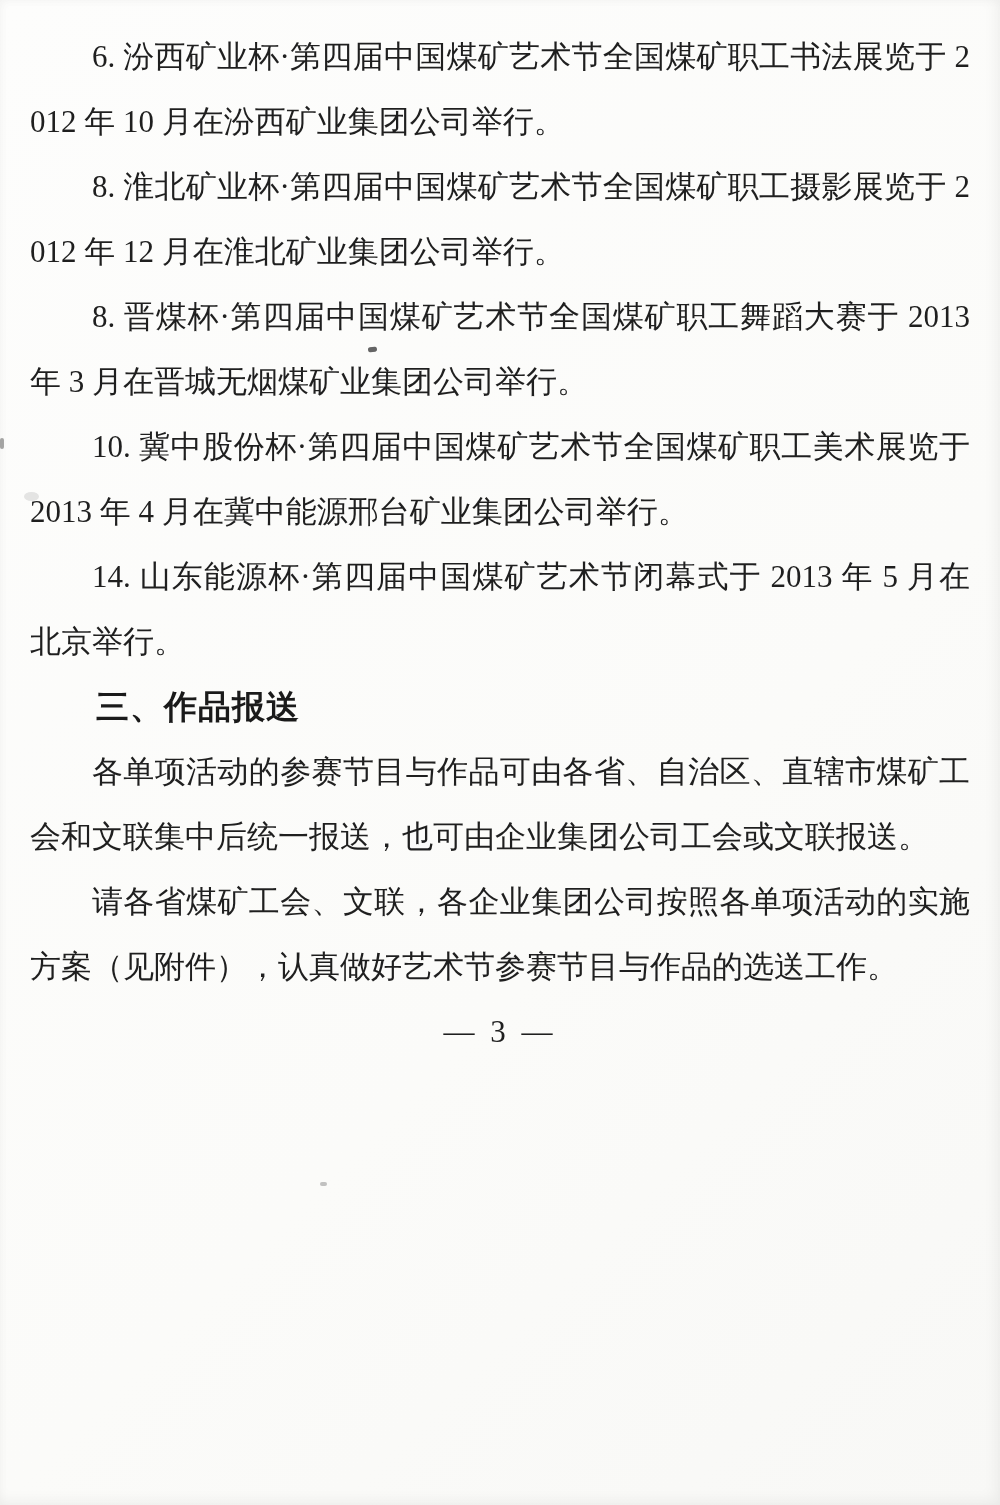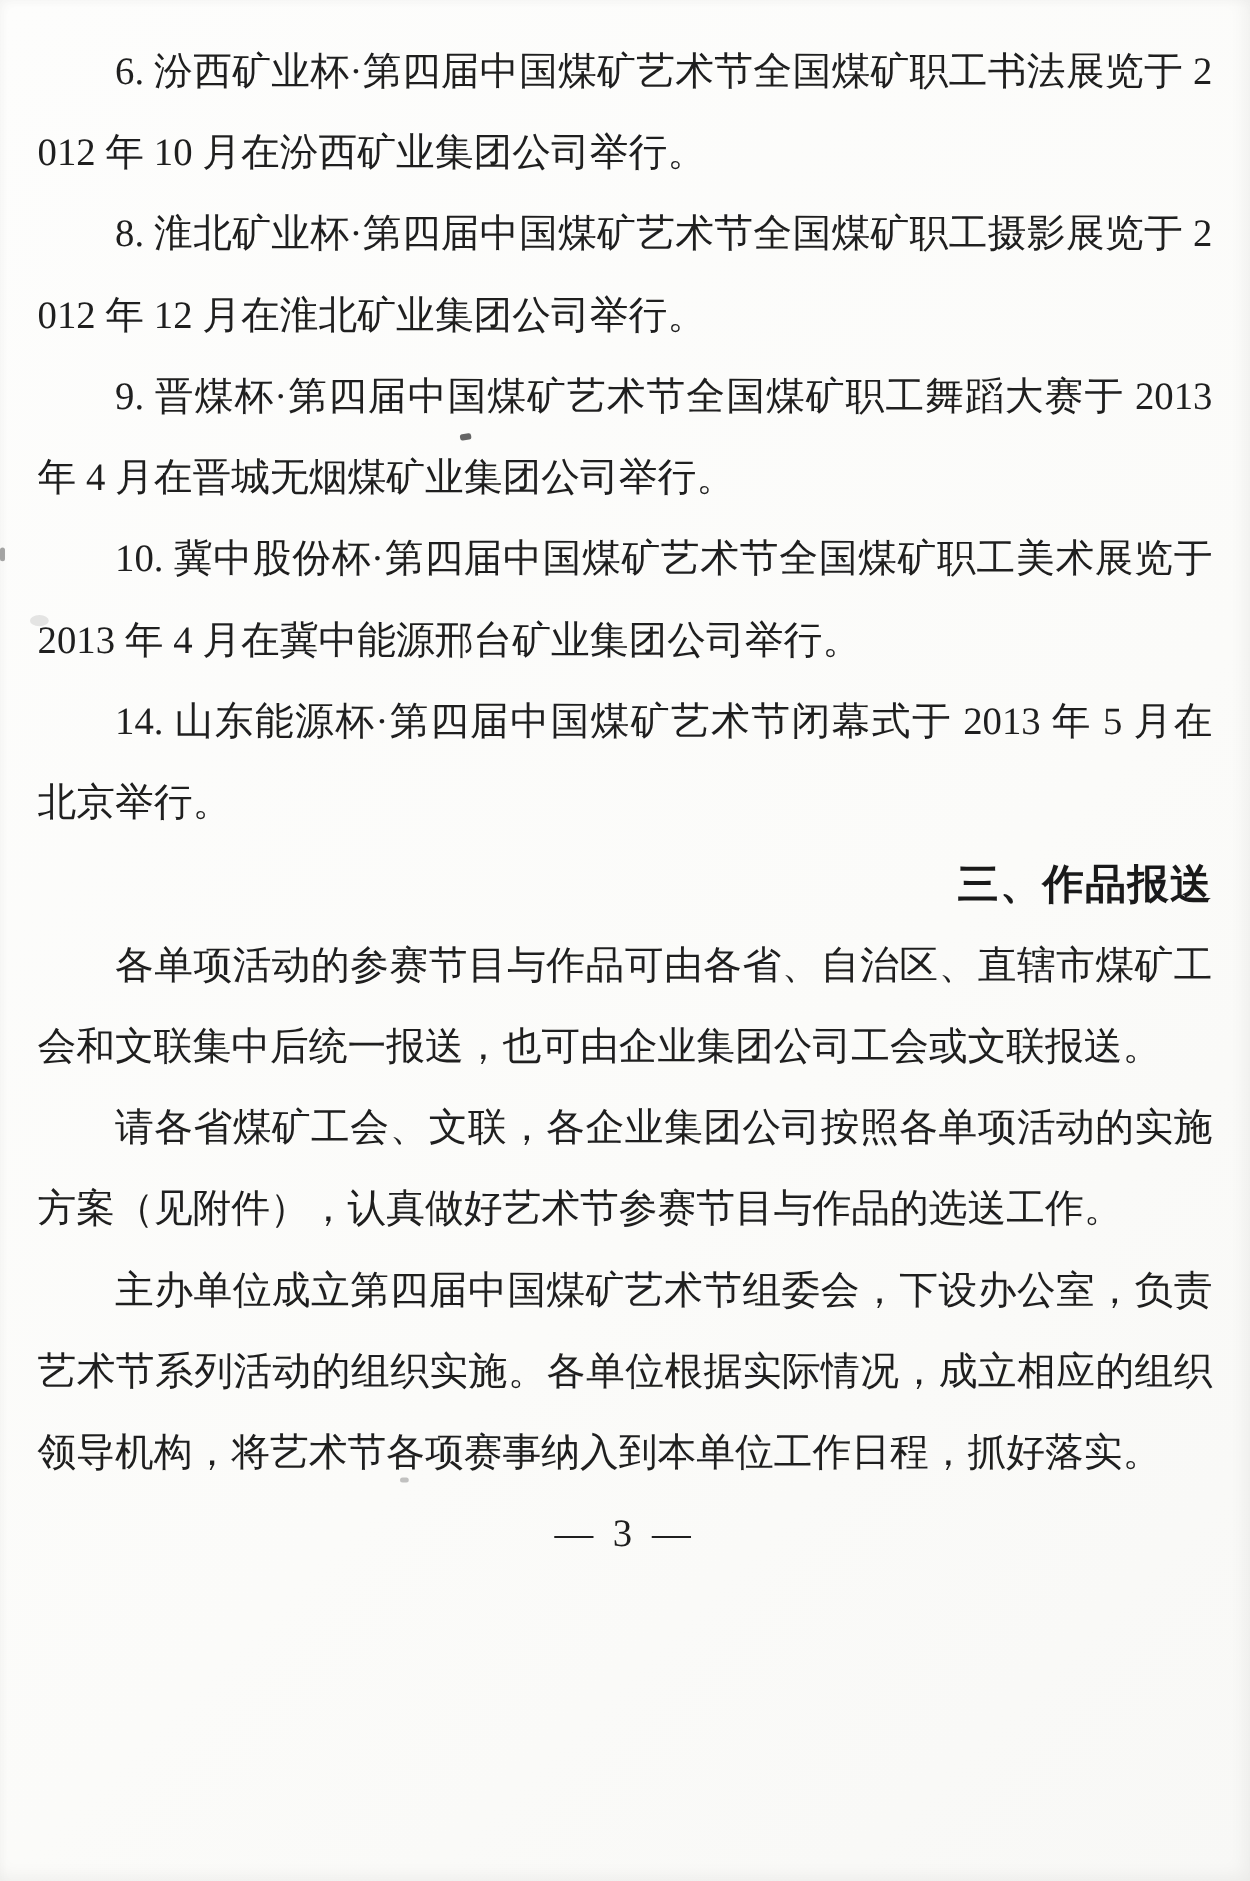--- a/index.html
+++ b/index.html
@@ -35,21 +35,20 @@
   }
   .heading {
     margin: 0;
     font-family: "Liberation Sans", "DejaVu Sans", sans-serif;
     font-size: 33px;
     font-weight: 700;
     line-height: 65px;
     text-indent: 2em;
     letter-spacing: 1px;
     color: #1a1a1a;
-    text-align: right;
   }
   .page-number {
     margin: 0;
     font-family: "Liberation Serif", "DejaVu Serif", serif;
     font-size: 31px;
     line-height: 65px;
     text-align: center;
     color: #1f1f1f;
     letter-spacing: 4px;
   }
@@ -97,34 +96,33 @@
 </head>
 <body>
 
 <div class="page">
 
   <p class="para">6. 汾西矿业杯·第四届中国煤矿艺术节全国煤矿职工书法展览于 2012 年 10 月在汾西矿业集团公司举行。</p>
 
 
   <p class="para">8. 淮北矿业杯·第四届中国煤矿艺术节全国煤矿职工摄影展览于 2012 年 12 月在淮北矿业集团公司举行。</p>
 
-  <p class="para">9. 晋煤杯·第四届中国煤矿艺术节全国煤矿职工舞蹈大赛于 2013 年 4 月在晋城无烟煤矿业集团公司举行。</p>
+  <p class="para">8. 晋煤杯·第四届中国煤矿艺术节全国煤矿职工舞蹈大赛于 2013 年 3 月在晋城无烟煤矿业集团公司举行。</p>
 
   <p class="para">10. 冀中股份杯·第四届中国煤矿艺术节全国煤矿职工美术展览于 2013 年 4 月在冀中能源邢台矿业集团公司举行。</p>
 
   <p class="para">14. 山东能源杯·第四届中国煤矿艺术节闭幕式于 2013 年 5 月在北京举行。</p>
 
   <h2 class="heading">三、作品报送</h2>
 
   <p class="para">各单项活动的参赛节目与作品可由各省、自治区、直辖市煤矿工会和文联集中后统一报送，也可由企业集团公司工会或文联报送。</p>
 
   <p class="para">请各省煤矿工会、文联，各企业集团公司按照各单项活动的实施方案（见附件），认真做好艺术节参赛节目与作品的选送工作。</p>
 
 
-  <p class="para">主办单位成立第四届中国煤矿艺术节组委会，下设办公室，负责艺术节系列活动的组织实施。各单位根据实际情况，成立相应的组织领导机构，将艺术节各项赛事纳入到本单位工作日程，抓好落实。</p>
 
   <div class="page-number">— 3 —</div>
 
   <span class="artifact artifact-dot-1"></span>
   <span class="artifact artifact-tick-left-1"></span>
   <span class="artifact artifact-smudge-1"></span>
   <span class="artifact artifact-dot-2"></span>
 </div>
 
 <div class="scan-edge"></div>

